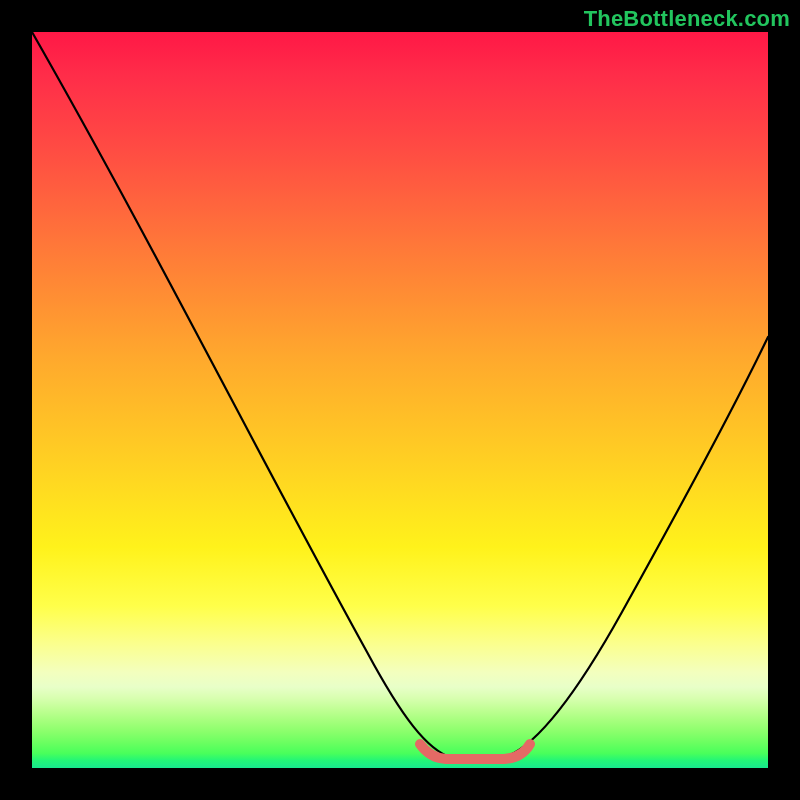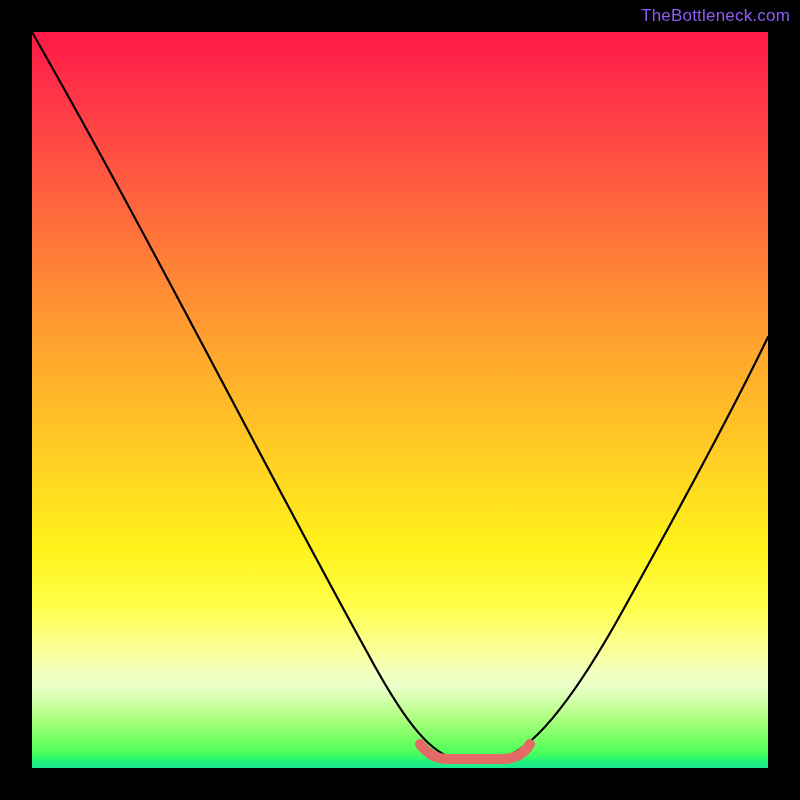--- a/index.html
+++ b/index.html
@@ -46,24 +46,24 @@
       #6cff61 96.5%,
       #49ff5b 98%,
       #22f577 99%,
       #18e88e 100%
     );
   }
   .watermark {
     position: absolute;
     top: 6px;
     right: 10px;
-    color: #8b5cf6;
-    font-size: 17px;
+    color: #22c55e;
+    font-size: 22px;
     letter-spacing: 0.2px;
-    font-weight: 400;
+    font-weight: 700;
     user-select: none;
   }
   svg.curve {
     position: absolute;
     left: 32px;
     top: 32px;
     width: 736px;
     height: 736px;
     overflow: visible;
   }

